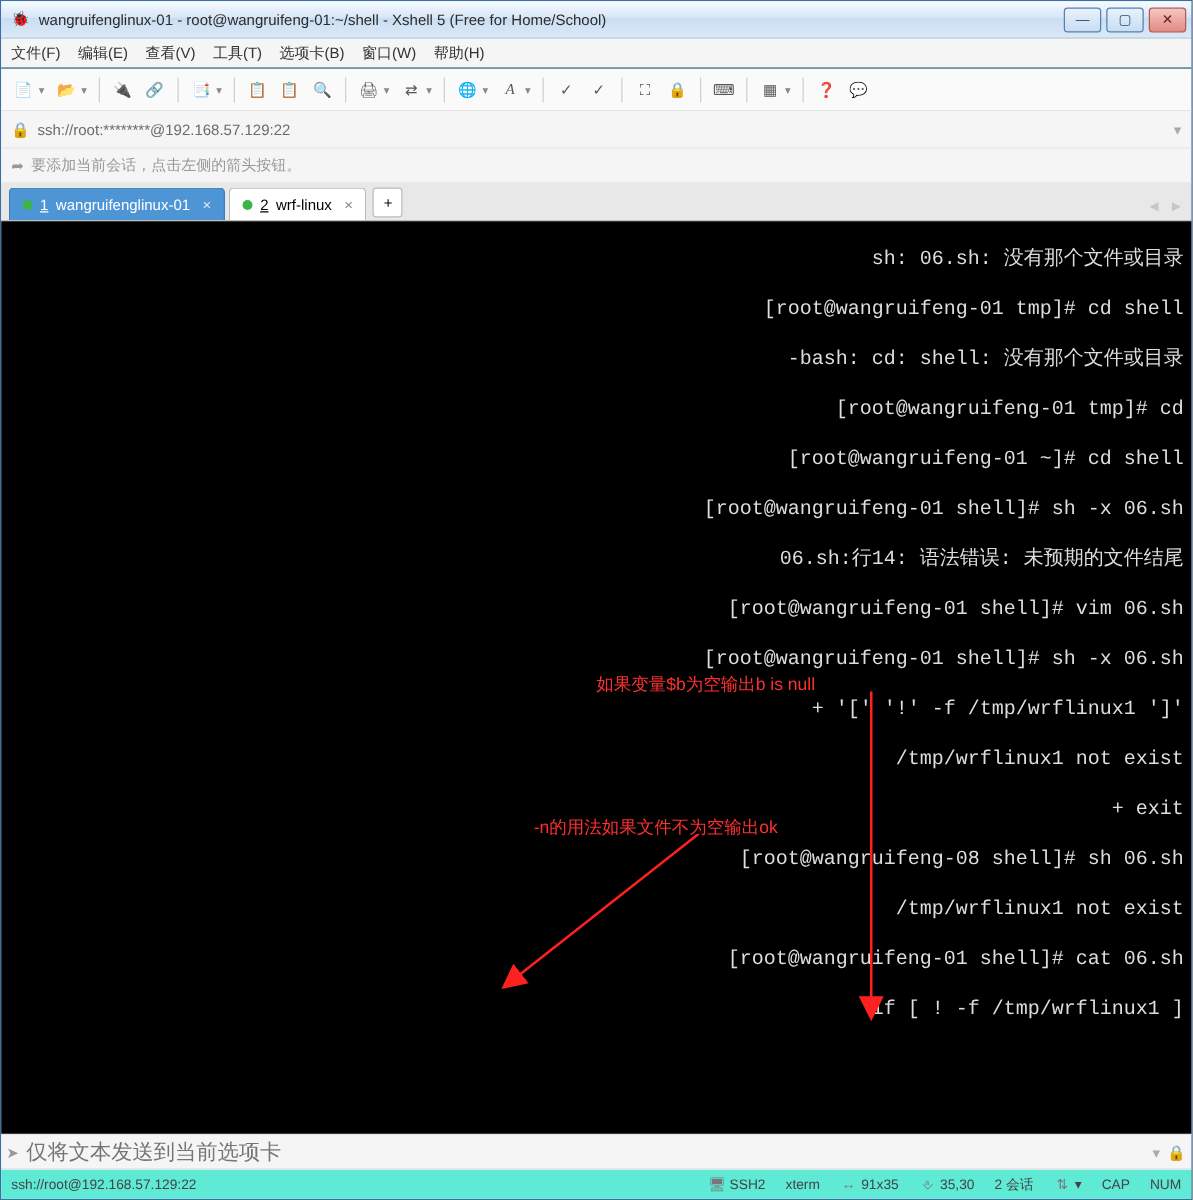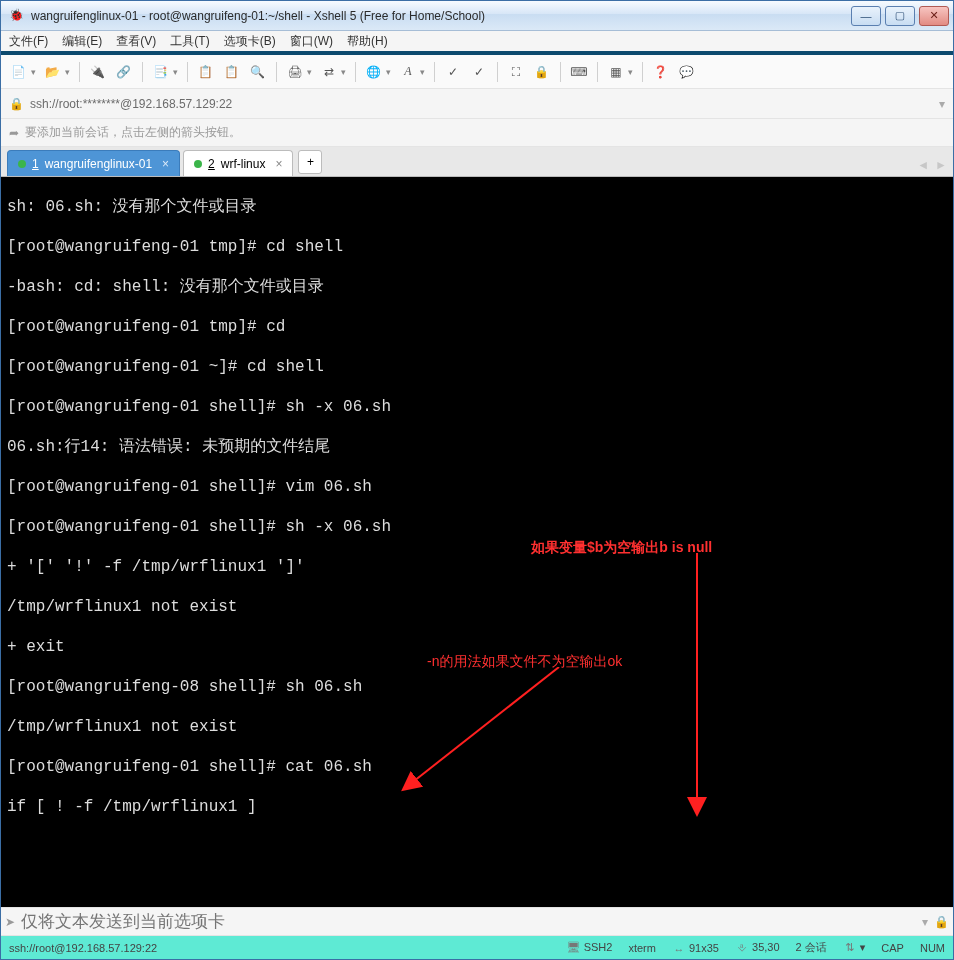--- a/index.html
+++ b/index.html
@@ -4,38 +4,38 @@
 <style>
 * { margin: 0; padding: 0; box-sizing: border-box; }
 body { font-family: "Microsoft YaHei", Tahoma, sans-serif; font-size: 12px; background: #fff; width: 954px; height: 960px; overflow: hidden; position: relative; }
 .window { width: 954px; height: 960px; border: 1px solid #3b6ea5; background: #fff; display: flex; flex-direction: column; }
 .titlebar { height: 30px; background: linear-gradient(#f7fbff, #d7e6f7 45%, #c9ddf2 46%, #dbe9f7); display: flex; align-items: center; padding: 0 0 0 8px; border-bottom: 1px solid #a6bdd6; }
 .titlebar .icon { width: 16px; height: 16px; margin-right: 6px; }
 .titlebar .title { flex: 1; color: #2b2b2b; font-size: 12px; }
 .winbtns { display: flex; gap: 4px; padding-right: 4px; }
 .winbtn { width: 30px; height: 20px; border: 1px solid #5a7fb0; border-radius: 3px; background: linear-gradient(#e9f2fb, #c8ddf2); display: flex; align-items: center; justify-content: center; color: #2b4d74; font-size: 11px; cursor: pointer; }
 .winbtn.close { background: linear-gradient(#f7c5c1, #e28b83); color: #6b1f18; border-color: #b05a54; }
-.menubar { height: 24px; background: #f5f5f5; display: flex; align-items: center; padding: 0 8px; gap: 14px; border-bottom: 4px solid #0c4a6e; font-size: 12px; color: #333; }
+.menubar { height: 24px; background: #f5f5f5; display: flex; align-items: center; padding: 0 8px; gap: 14px; border-bottom: 1px solid #0c4a6e; font-size: 12px; color: #333; }
 .menubar span { cursor: pointer; }
 .toolbar { height: 34px; background: #fafafa; border-bottom: 1px solid #e4e4e4; display: flex; align-items: center; padding: 0 6px; gap: 2px; }
 .tbtn { width: 24px; height: 24px; display: flex; align-items: center; justify-content: center; border: 1px solid transparent; border-radius: 3px; cursor: pointer; color: #555; }
 .tsep { width: 1px; height: 20px; background: #d0d0d0; margin: 0 4px; }
 .tdd { width: 8px; color: #888; font-size: 9px; margin-left: -2px; }
 .addrbar { height: 30px; background: #f5f5f5; border-bottom: 1px solid #e4e4e4; display: flex; align-items: center; padding: 0 8px; gap: 6px; color: #6b6b6b; }
 .hintbar { height: 28px; background: #f5f5f5; border-bottom: 1px solid #e4e4e4; display: flex; align-items: center; padding: 0 8px; gap: 6px; color: #999; }
 .tabbar { height: 30px; background: #e8e8e8; display: flex; align-items: flex-end; padding: 0 6px; border-bottom: 1px solid #bcbcbc; position: relative; }
 .tab { height: 26px; padding: 0 10px; display: flex; align-items: center; gap: 6px; border: 1px solid #bcbcbc; border-bottom: none; background: #fff; border-radius: 4px 4px 0 0; margin-right: 3px; font-size: 12px; cursor: pointer; }
 .tab.active { background: #4e95d6; color: #fff; border-color: #3b7cbb; }
 .tab .dot { width: 8px; height: 8px; border-radius: 50%; background: #3bb54a; display: inline-block; }
 .tab .num { text-decoration: underline; }
 .tab .close { font-size: 12px; color: #888; margin-left: 4px; }
 .tab.active .close { color: #dceaf8; }
 .addtab { width: 24px; height: 24px; border: 1px solid #bcbcbc; background: #fff; display: flex; align-items: center; justify-content: center; border-radius: 3px; cursor: pointer; margin-left: 2px; margin-bottom: 2px; }
 .tabnav { position: absolute; right: 6px; bottom: 4px; display: flex; gap: 6px; color: #c7c7c7; }
-.terminal { flex: 1; background: #000; color: #ddd; font-family: "Consolas", "Courier New", monospace; font-size: 16px; line-height: 20px; padding: 0 6px; position: relative; overflow: hidden; white-space: pre; }
+.terminal { flex: 1; background: #000; color: #ddd; font-family: "Consolas", "Courier New", monospace; font-size: 16px; line-height: 20px; padding: 0 6px; position: relative; overflow: hidden; white-space: pre; text-align: right; }
 .terminal .line { white-space: pre; }
 .annot { position: absolute; color: #ff3030; font-family: "Microsoft YaHei", sans-serif; font-size: 14px; pointer-events: none; }
 .inputbar { height: 28px; background: #f5f5f5; border-top: 1px solid #e4e4e4; display: flex; align-items: center; padding: 0 4px; gap: 6px; color: #999; }
 .inputbar .field { flex: 1; }
 .statusbar { height: 24px; background: #5eead4; border-top: 1px solid #e4e4e4; display: flex; align-items: center; padding: 0 8px; font-size: 11px; color: #444; gap: 16px; }
 .statusbar .spacer { flex: 1; }
 .sicon { width: 14px; display: inline-flex; justify-content: center; color: #777; }
 svg.arrow { position: absolute; pointer-events: none; }
 </style>
 </head>
@@ -164,21 +164,21 @@
 
 
 
 
 
 
 
 
 
 
-    <div class="annot" style="top:360px; left:530px;font-weight:bold;">如果变量$b为空输出b is null</div>
+    <div class="annot" style="top:360px; left:476px;">如果变量$b为空输出b is null</div>
     <div class="annot" style="top:474px; left:426px;">-n的用法如果文件不为空输出ok</div>
 
     <svg class="arrow" style="top:376px; left:686px;" width="20" height="264">
       <defs>
           <marker id="ah1" markerWidth="10" markerHeight="10" refX="5" refY="5" orient="auto">
             <path d="M0,0 L10,5 L0,10 z" fill="#ff2020"></path>
           </marker>
         </defs>
       <line x1="10" y1="0" x2="10" y2="254" stroke="#ff2020" stroke-width="2" marker-end="url(#ah1)"></line>
     </svg>

